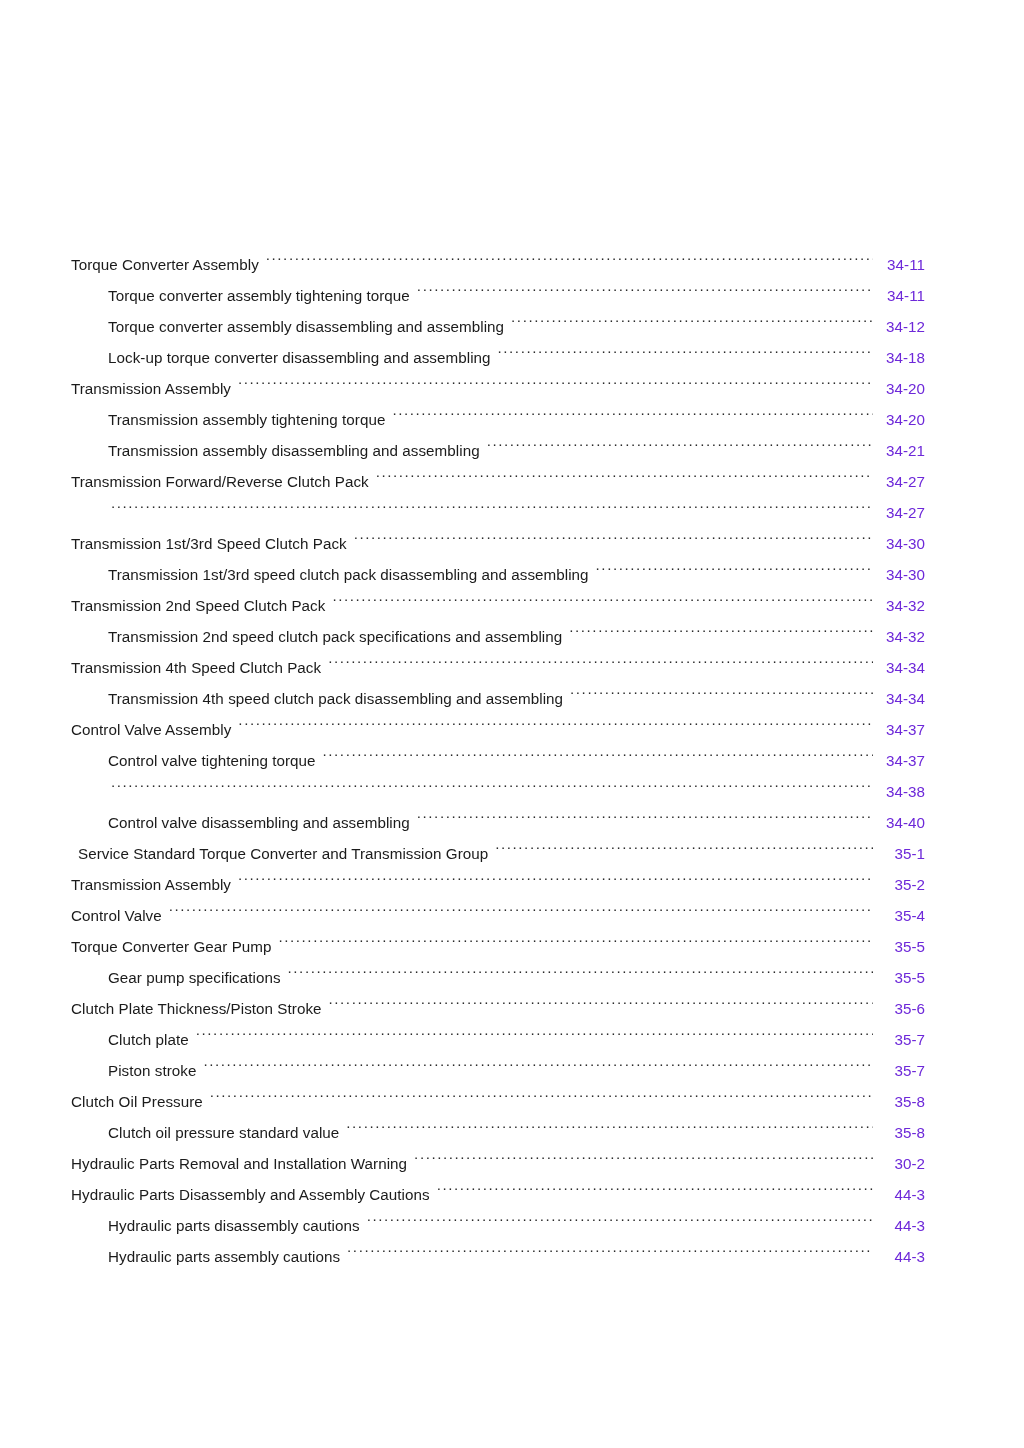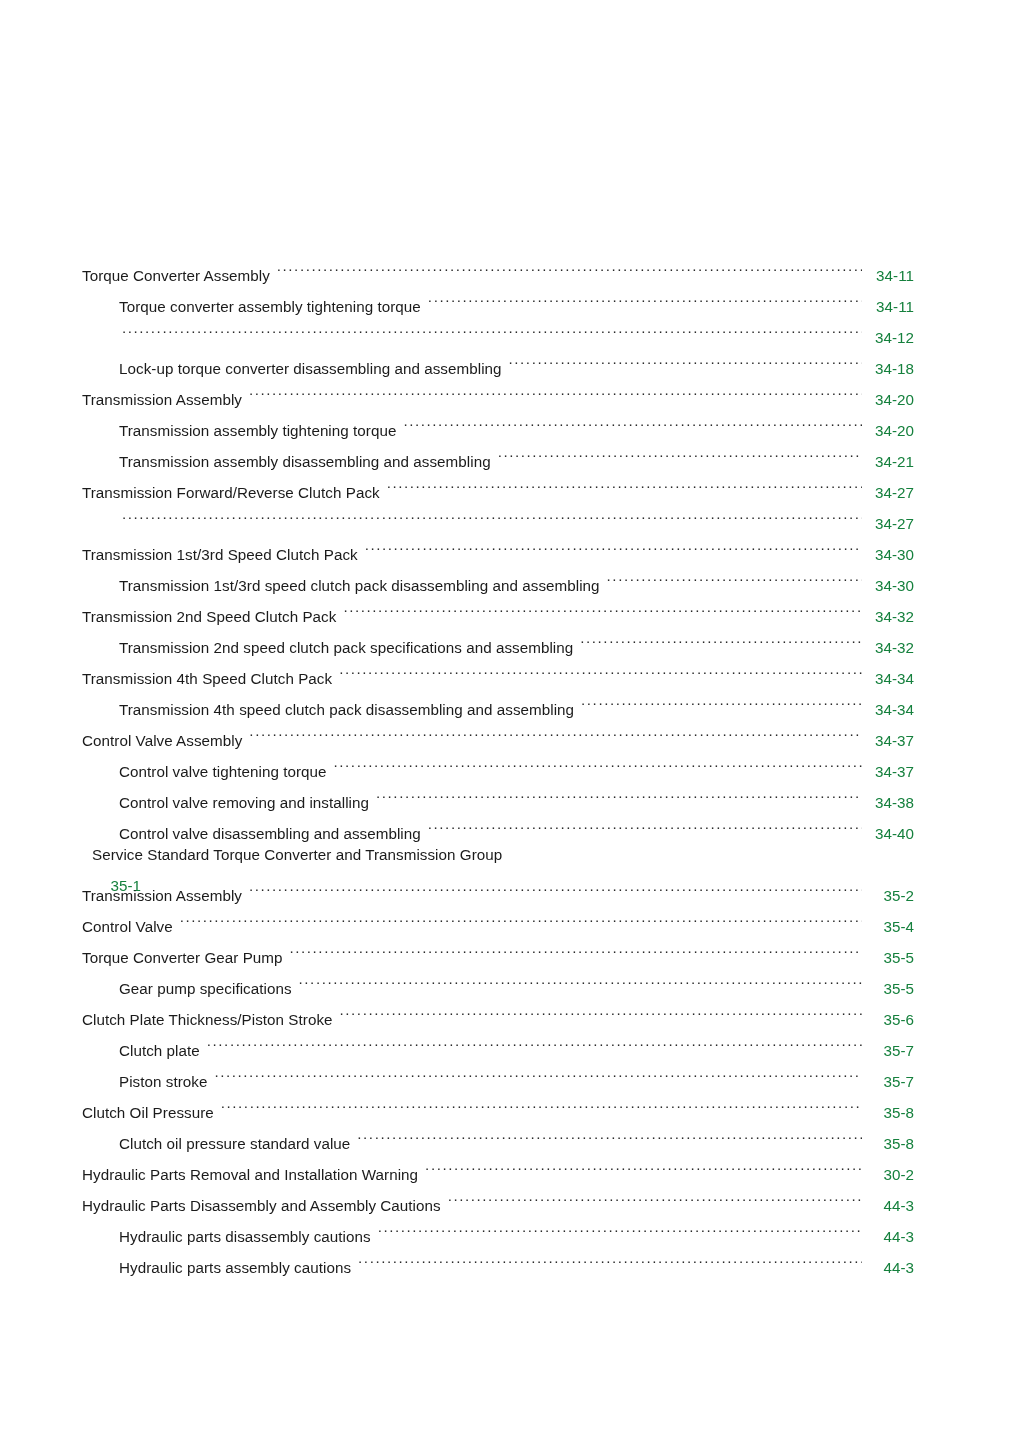--- a/index.html
+++ b/index.html
@@ -17,36 +17,36 @@
   .page {
     position: relative;
     width: 1024px;
     height: 1448px;
     box-sizing: border-box;
     padding-top: 236px;
     background: #ffffff;
   }
   .toc {
     position: relative;
-    margin: 14px;
+    margin: 3px;
     padding: 0;
     list-style: none;
   }
   .toc-entry {
     display: flex;
     align-items: baseline;
     height: 31px;
     line-height: 31px;
     font-size: 15.2px;
     letter-spacing: 0.05px;
     color: #1b1b1b;
     white-space: nowrap;
     padding-right: 96px;
   }
-  .toc-entry.level-0 { padding-left: 75px; flex-direction: column; }
+  .toc-entry.level-0 { padding-left: 75px; }
   .toc-entry.level-1 { padding-left: 68px; }
   .toc-entry.level-2 { padding-left: 105px; }
 
   .entry-title {
     flex: 0 0 auto;
     padding-right: 4px;
   }
   .entry-leader {
     flex: 1 1 auto;
     position: relative;
@@ -66,39 +66,40 @@
     letter-spacing: 1.55px;
     color: #2a2a2a;
     white-space: nowrap;
     overflow: hidden;
   }
   .entry-page {
     flex: 0 0 auto;
     min-width: 46px;
     text-align: right;
     padding-left: 3px;
-    color: #15803d;
+    color: #6d28d9;
   }
 </style>
 </head>
 <body>
 
 <div class="page">
   <ul class="toc" id="toc-list">
       <li class="toc-entry level-1">
         <span class="entry-title">Torque Converter Assembly</span>
         <span class="entry-leader"></span>
         <span class="entry-page">34-11</span>
       </li>
       <li class="toc-entry level-2">
         <span class="entry-title">Torque converter assembly tightening torque</span>
         <span class="entry-leader"></span>
         <span class="entry-page">34-11</span>
       </li>
       <li class="toc-entry level-2">
+        <span class="entry-title">Torque converter assembly disassembling and assembling</span>
         <span class="entry-leader"></span>
         <span class="entry-page">34-12</span>
       </li>
       <li class="toc-entry level-2">
         <span class="entry-title">Lock-up torque converter disassembling and assembling</span>
         <span class="entry-leader"></span>
         <span class="entry-page">34-18</span>
       </li>
       <li class="toc-entry level-1">
         <span class="entry-title">Transmission Assembly</span>
@@ -158,21 +159,20 @@
         <span class="entry-title">Control Valve Assembly</span>
         <span class="entry-leader"></span>
         <span class="entry-page">34-37</span>
       </li>
       <li class="toc-entry level-2">
         <span class="entry-title">Control valve tightening torque</span>
         <span class="entry-leader"></span>
         <span class="entry-page">34-37</span>
       </li>
       <li class="toc-entry level-2">
-        <span class="entry-title">Control valve removing and installing</span>
         <span class="entry-leader"></span>
         <span class="entry-page">34-38</span>
       </li>
       <li class="toc-entry level-2">
         <span class="entry-title">Control valve disassembling and assembling</span>
         <span class="entry-leader"></span>
         <span class="entry-page">34-40</span>
       </li>
       <li class="toc-entry level-0">
         <span class="entry-title">Service Standard Torque Converter and Transmission Group</span>

